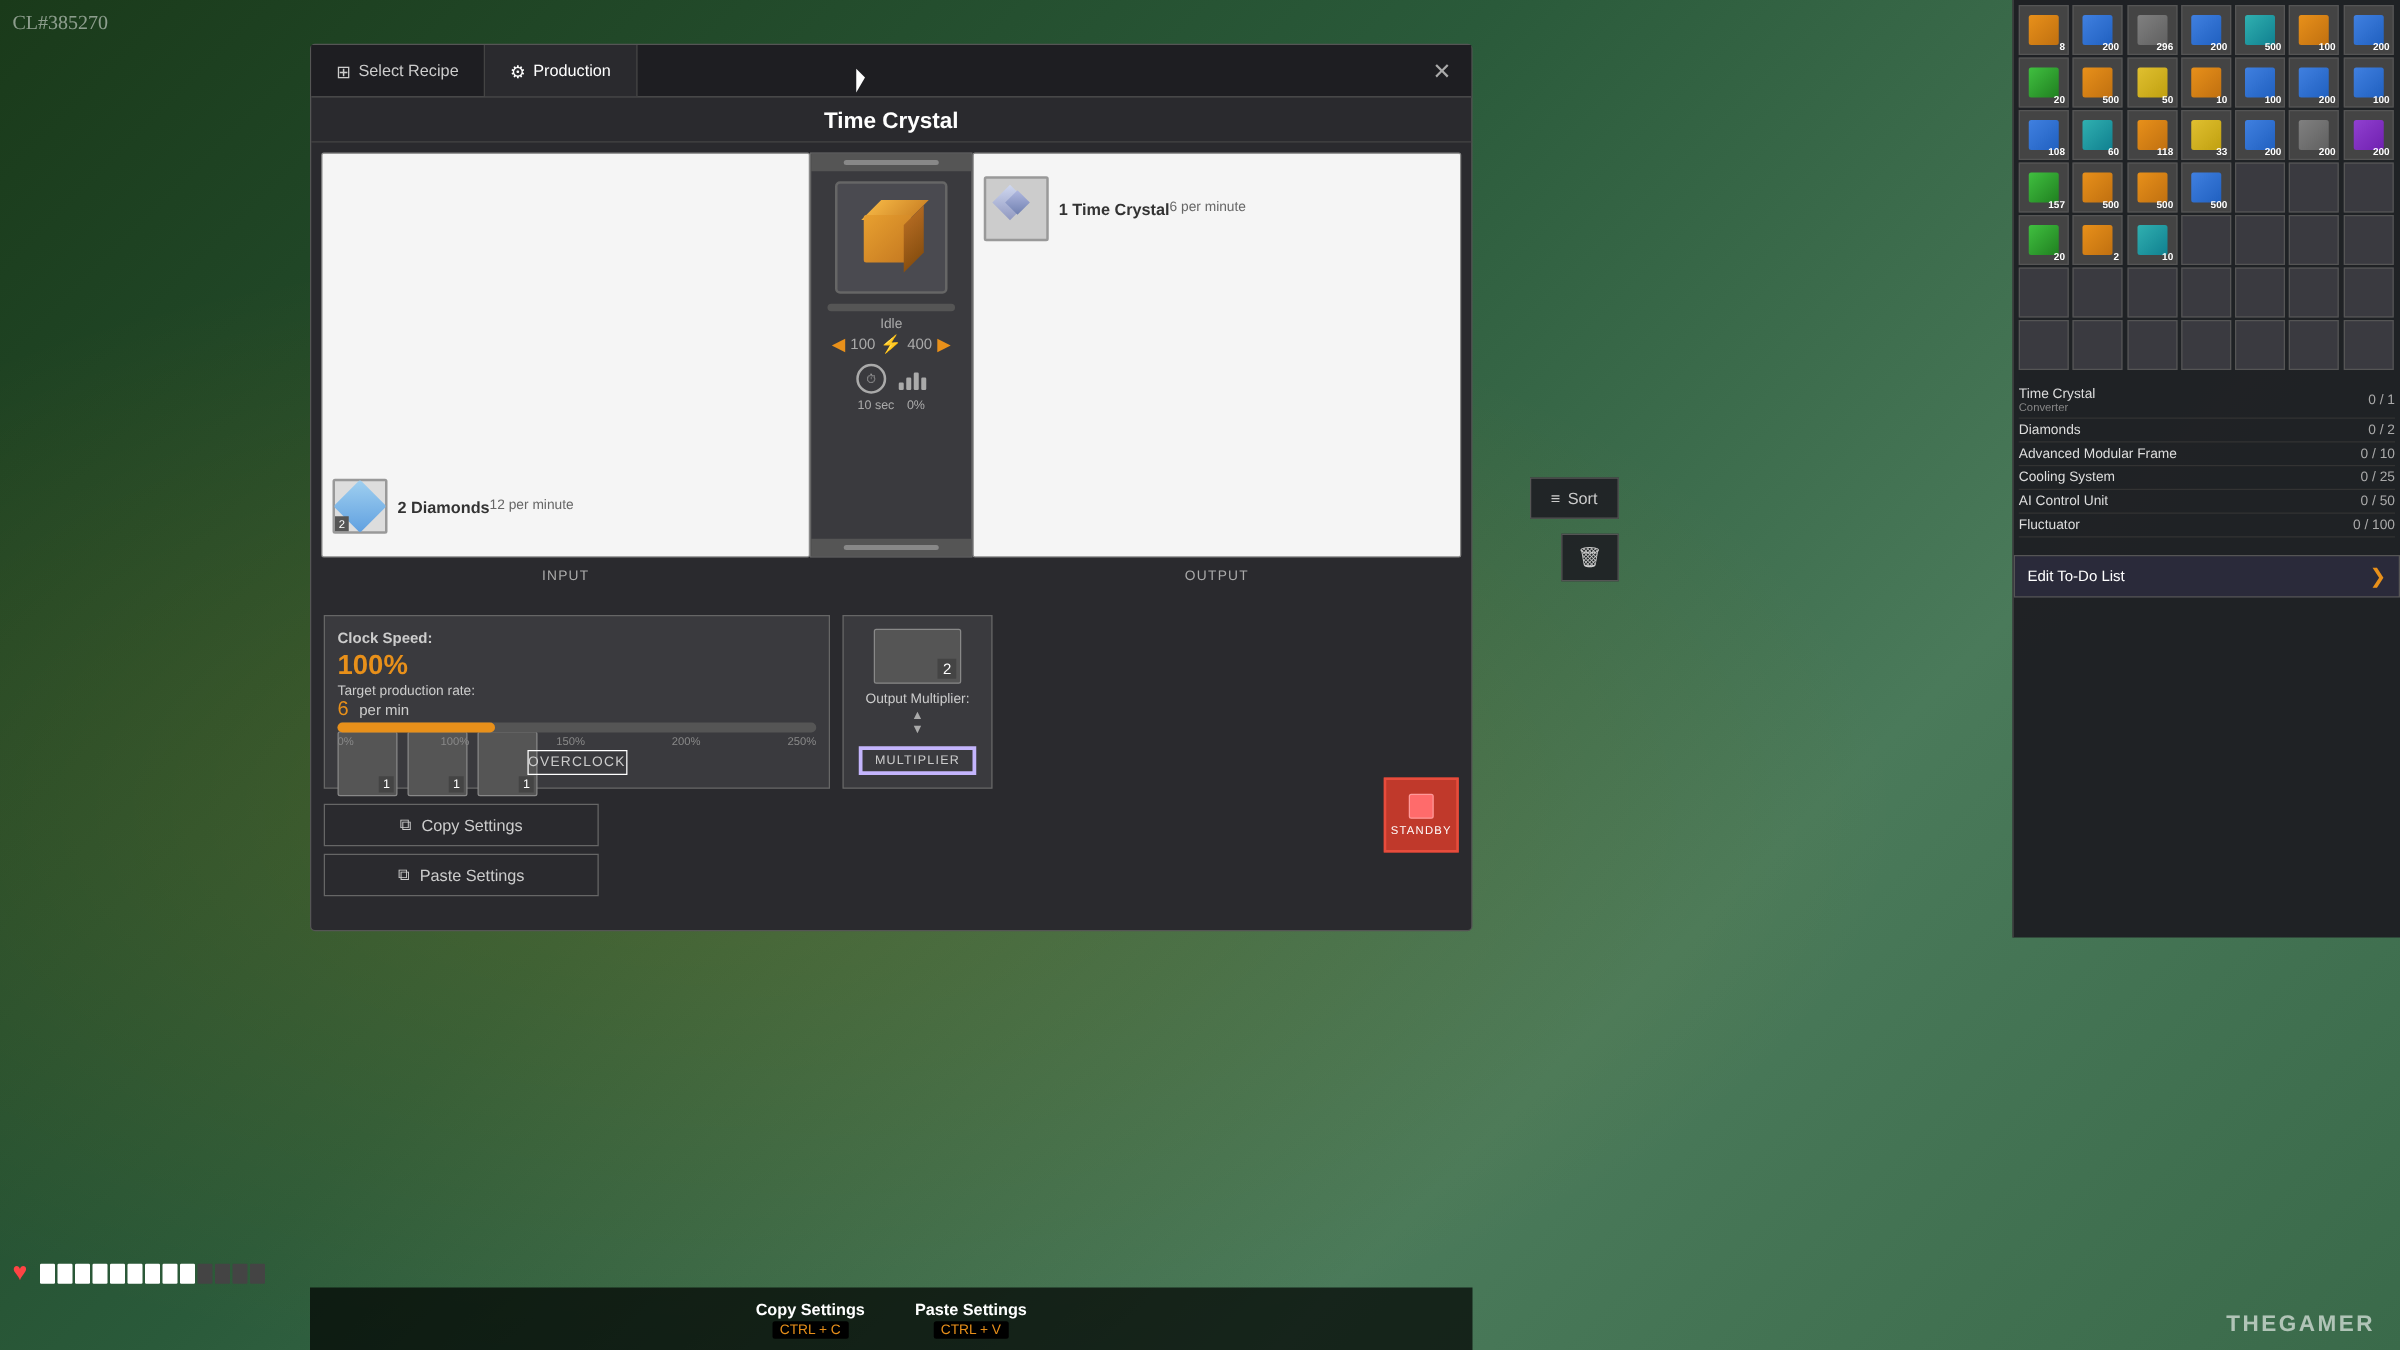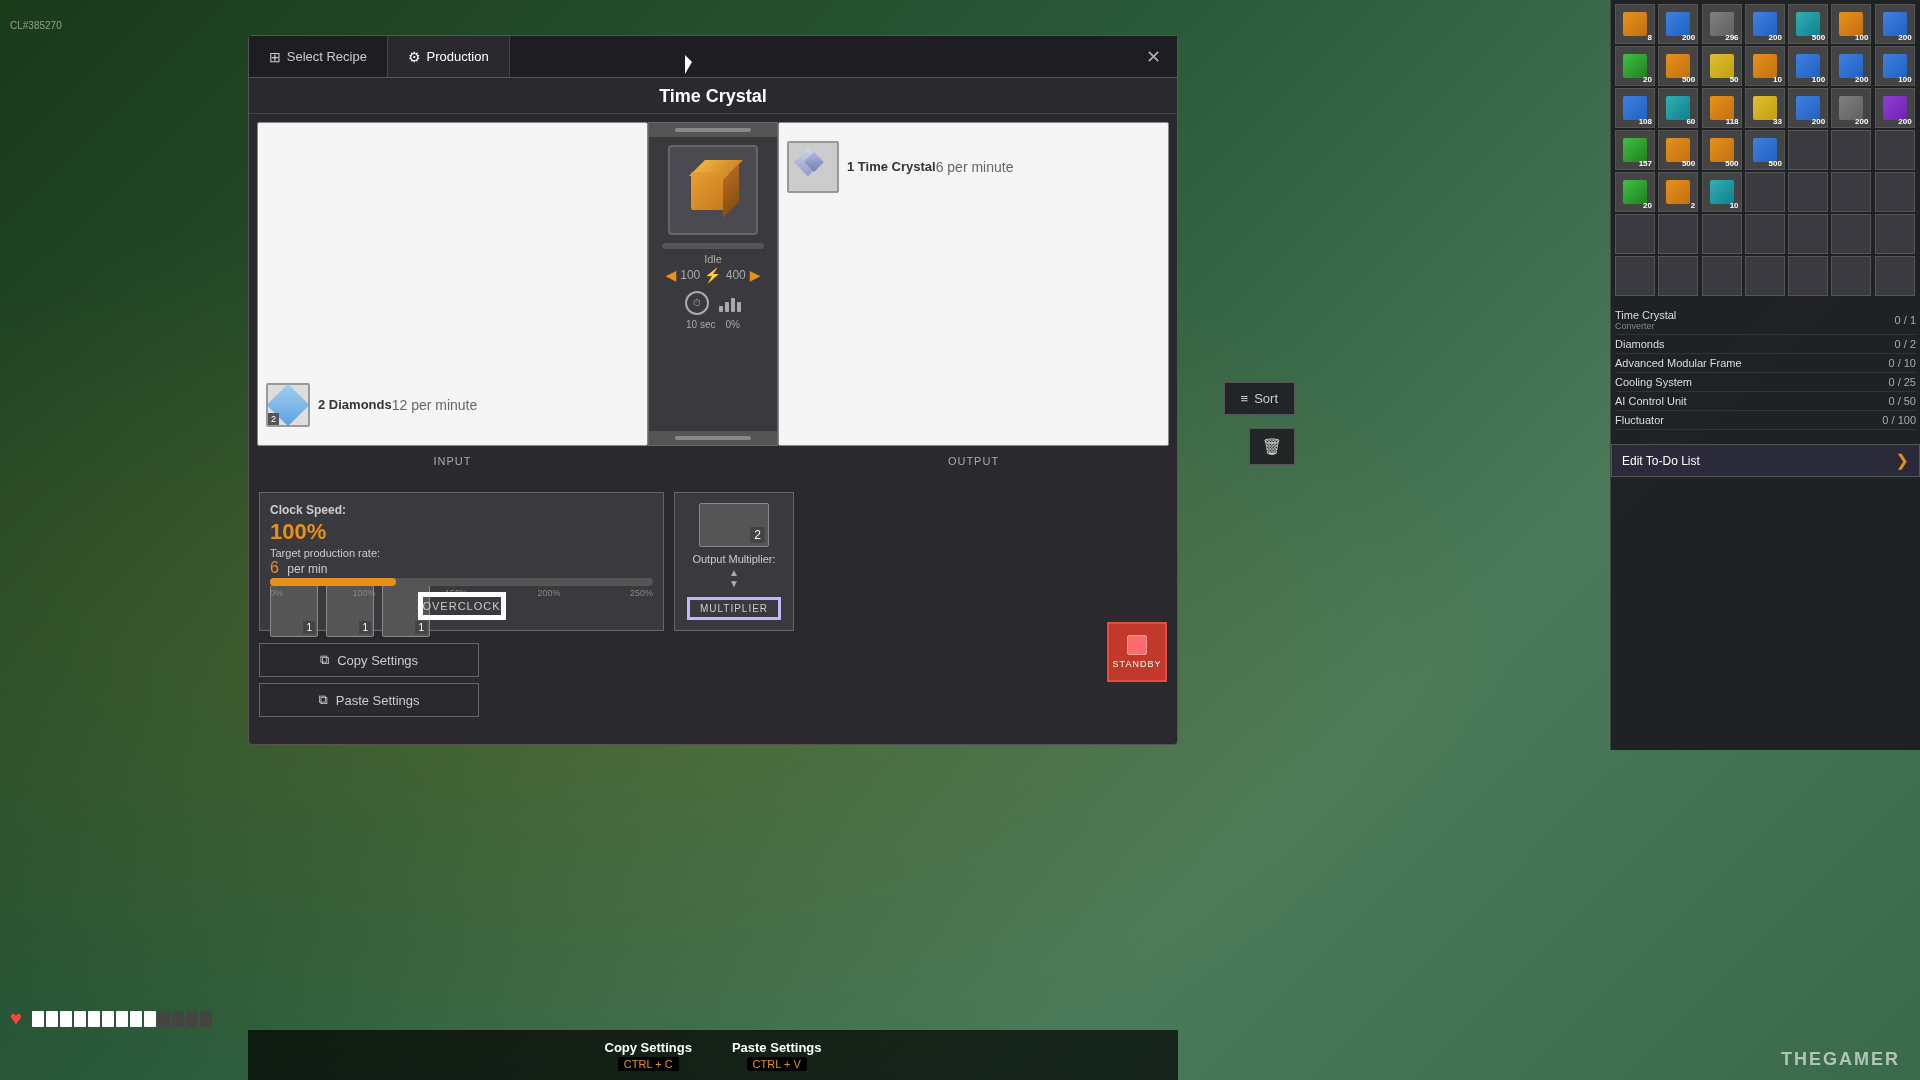--- a/index.html
+++ b/index.html
@@ -160,21 +160,21 @@
       display: flex;
     }
 
     .item-name {
       font-size: 13px;
       color: #333;
       font-weight: bold;
     }
 
     .item-rate {
-      font-size: 14px;
+      font-size: 11px;
       color: #666;
     }
 
     
     .machine-panel {
       width: 130px;
       background: #3a3a3e;
       border: 1px solid #666;
       display: flex;
       flex-direction: column;
@@ -459,21 +459,21 @@
       font-size: 9px;
       color: #888;
     }
 
     .overclock-btn {
       position: absolute;
       bottom: 10px;
       left: 50%;
       transform: translateX(-50%);
       background: transparent;
-      border: 5px solid #ffffff;
+      border: 1px solid #ffffff;
       color: #ccc;
       padding: 3px 0;
       font-size: 11px;
       cursor: pointer;
       letter-spacing: 1px;
     }
 
     .multiplier-panel {
       width: 120px;
       background: #3a3a3e;
@@ -789,24 +789,25 @@
       bottom: 10px;
       right: 20px;
       font-size: 18px;
       color: rgba(255,255,255,0.6);
       font-weight: bold;
       letter-spacing: 2px;
     }
 
     .cl-id {
       position: absolute;
-      top: 20px;
+      top: 10px;
       left: 10px;
-      font-size: 10px;
+      font-size: 16px;
       color: rgba(255,255,255,0.5);
+      font-family: Liberation Serif, serif;
     }
 
     .cursor {
       position: absolute;
       left: 685px;
       top: 55px;
       width: 16px;
       height: 20px;
       pointer-events: none;
       z-index: 9999;

